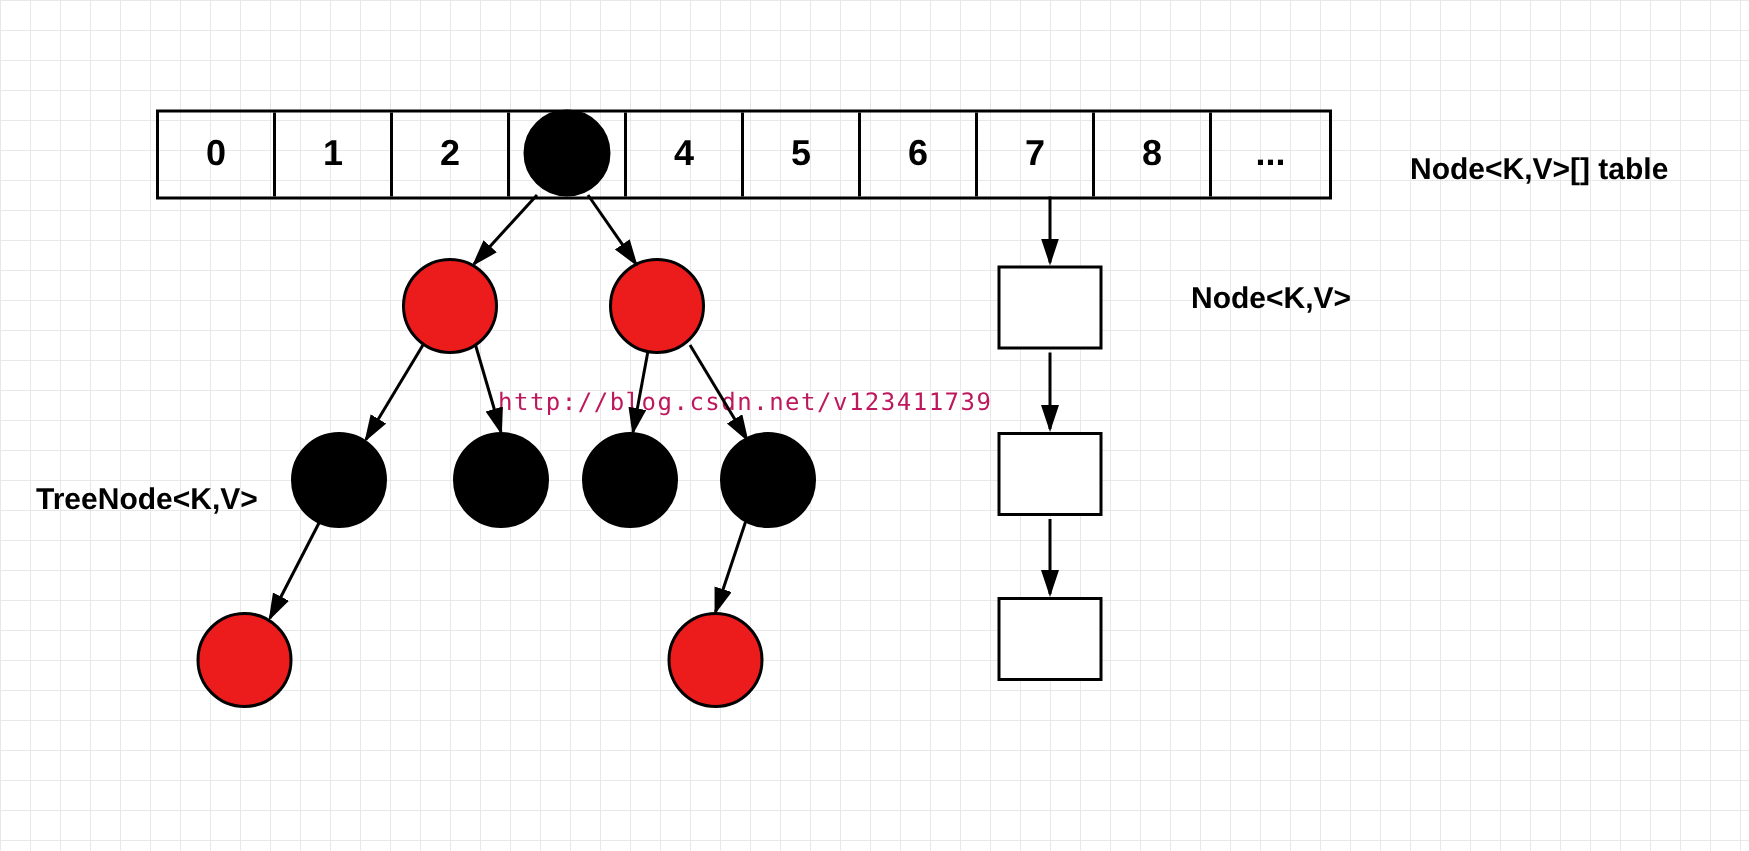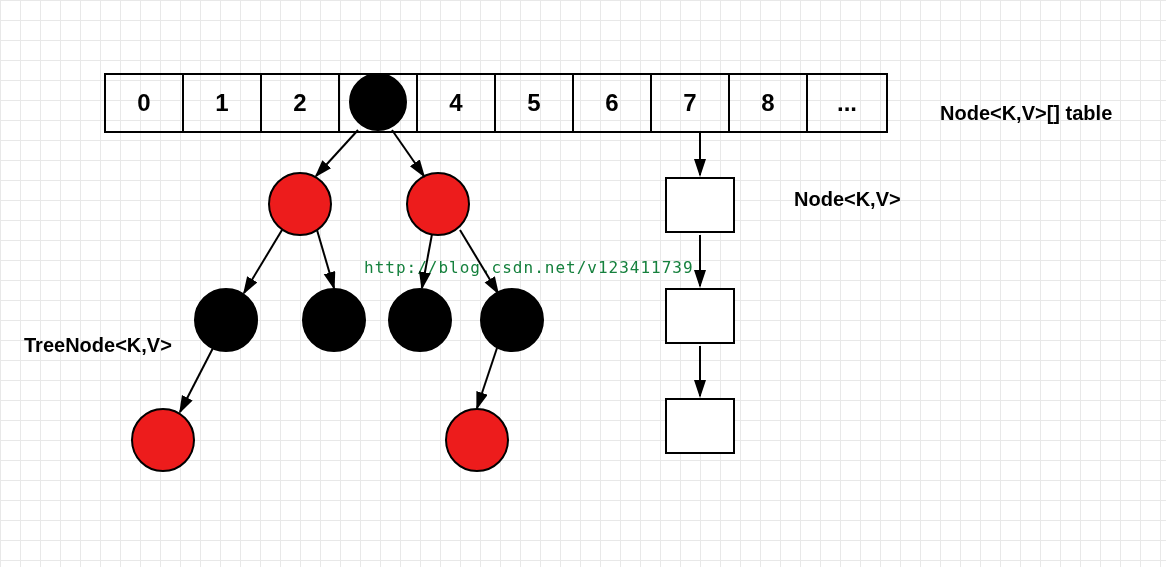--- a/index.html
+++ b/index.html
@@ -53,24 +53,23 @@
   }
   .label {
     position: absolute;
     font-size: 20px;
     font-weight: bold;
     margin-top: 12px;
   }
   .watermark {
     position: absolute;
     font-size: 16px;
-    color: #15803d;
+    color: #be185d;
     font-family: monospace;
     letter-spacing: 1px;
-    margin-left: 32px;
   }
   svg.arrows {
     position: absolute;
     top: 0;
     left: 0;
     width: 1166px;
     height: 567px;
     pointer-events: none;
   }
 </style>
@@ -86,21 +85,21 @@
   </div>
   <div class="cell">4</div>
   <div class="cell">5</div>
   <div class="cell">6</div>
   <div class="cell">7</div>
   <div class="cell">8</div>
   <div class="cell">...</div>
 </div>
 
 <div class="label" style="top:90px;left:940px;">Node&lt;K,V&gt;[] table</div>
-<div class="label" style="top:322px;left:24px;">TreeNode&lt;K,V&gt;</div>
+<div class="label" style="top:310px;left:24px;">TreeNode&lt;K,V&gt;</div>
 <div class="label" style="top:176px;left:794px;">Node&lt;K,V&gt;</div>
 <div class="watermark" style="top:258px;left:332px;">http://blog.csdn.net/v123411739</div>
 
 <div id="tree-nodes">
     <div class="circle red" style="left: 268px; top: 172px;"></div>
     <div class="circle red" style="left: 406px; top: 172px;"></div>
     <div class="circle black" style="left: 194px; top: 288px;"></div>
     <div class="circle black" style="left: 302px; top: 288px;"></div>
     <div class="circle black" style="left: 388px; top: 288px;"></div>
     <div class="circle black" style="left: 480px; top: 288px;"></div>

